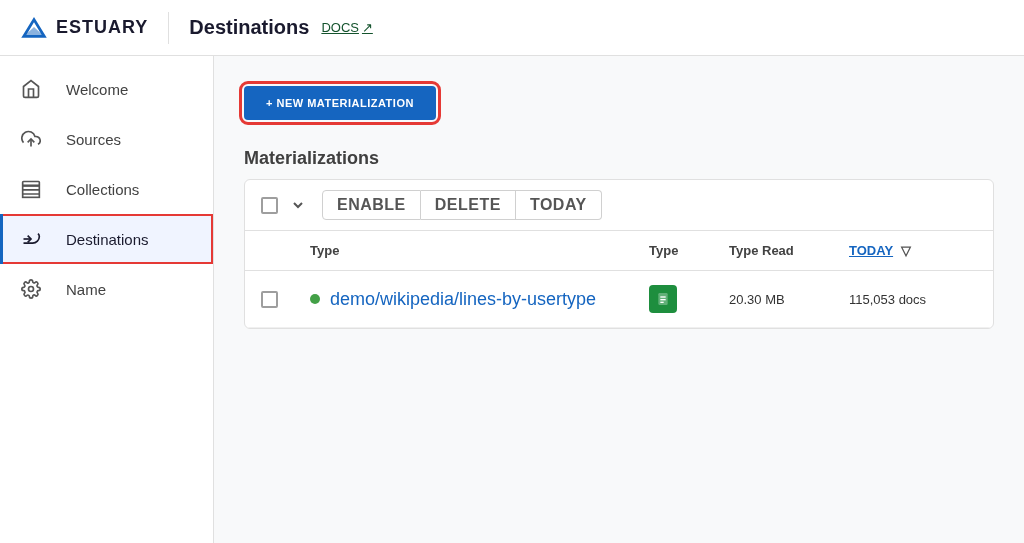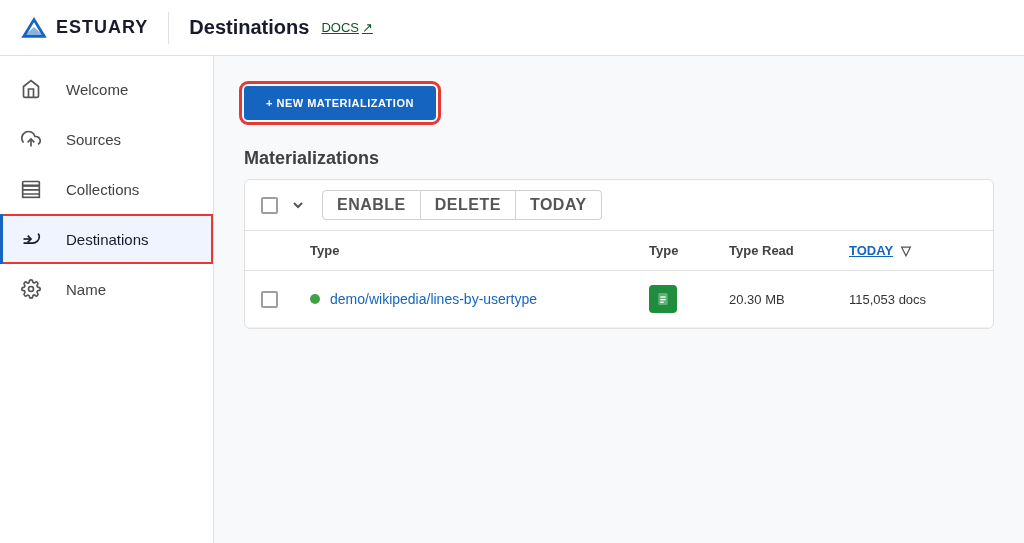--- a/index.html
+++ b/index.html
@@ -257,21 +257,21 @@
     .status-dot {
       width: 10px;
       height: 10px;
       border-radius: 50%;
       background: #43a047;
       display: inline-block;
     }
     .row-name-link {
       color: #1565c0;
       text-decoration: none;
-      font-size: 14px;
+      font-size: 18px;
     }
 
     .google-sheets-icon {
       width: 28px;
       height: 28px;
       background: #1e8e3e;
       border-radius: 4px;
       display: flex;
       align-items: center;
       justify-content: center;

